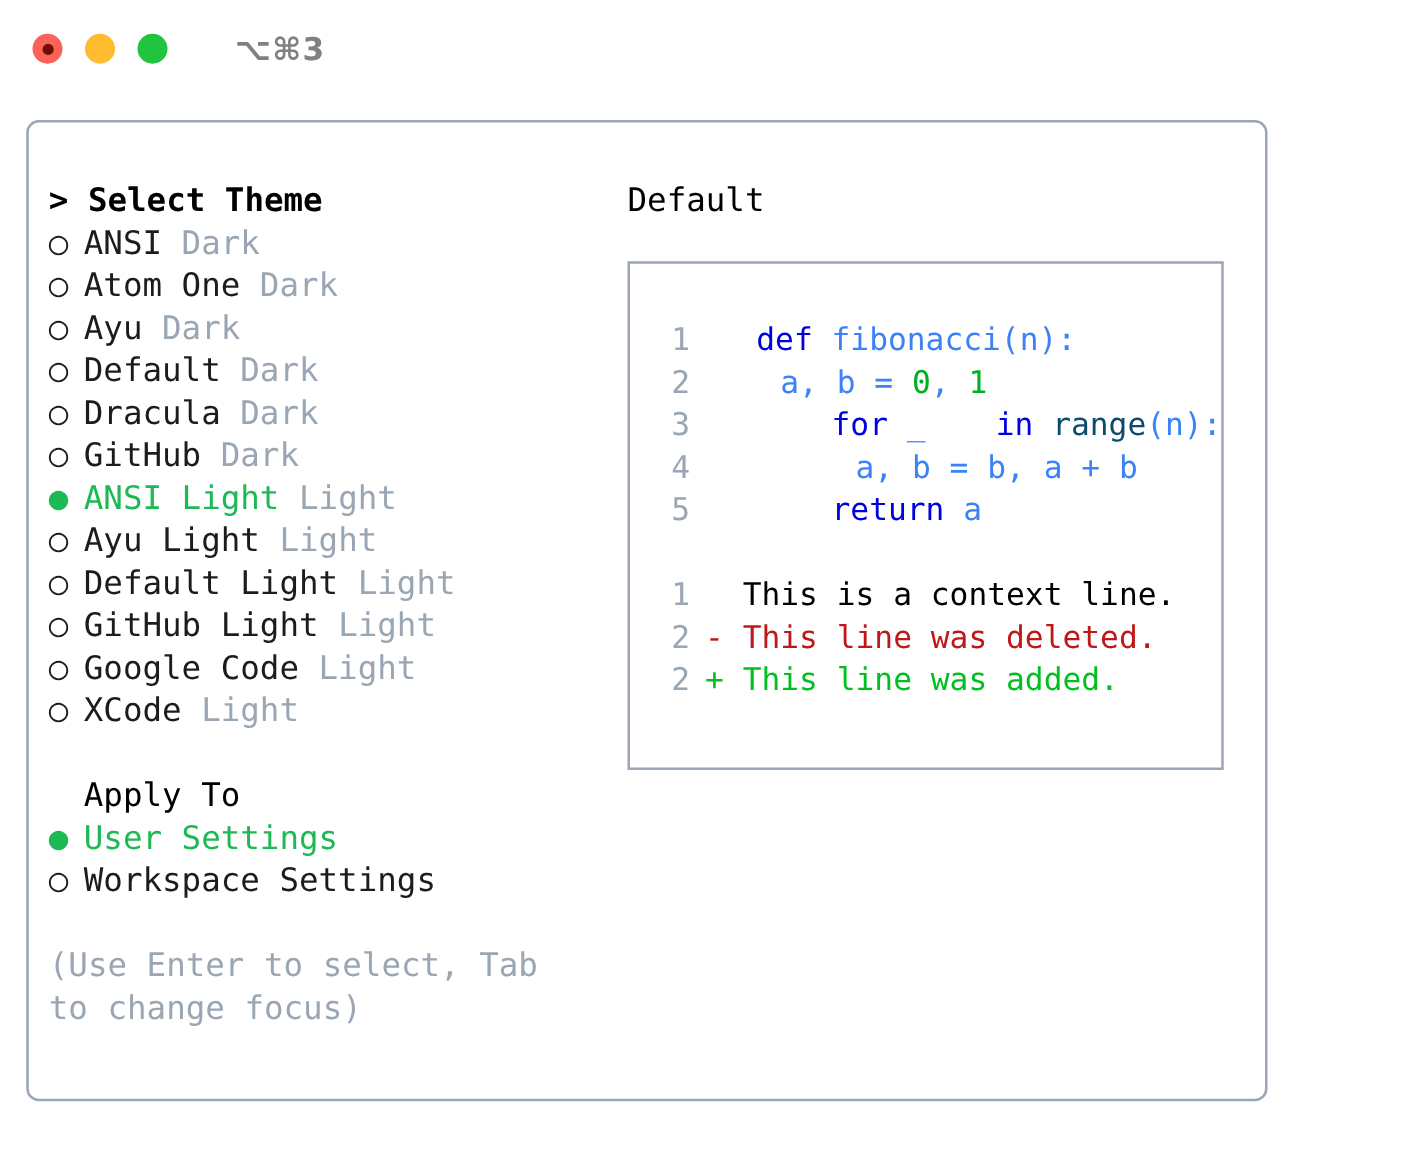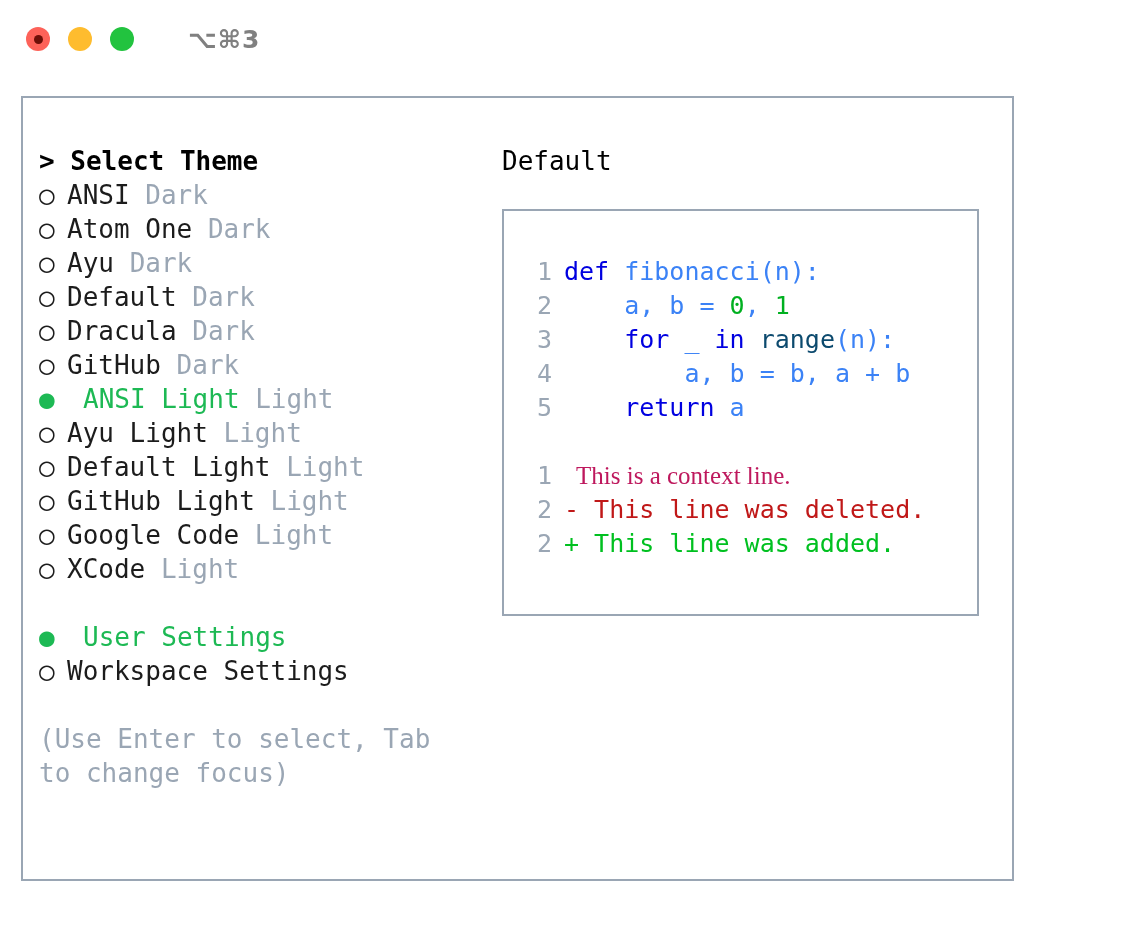--- a/index.html
+++ b/index.html
@@ -62,21 +62,21 @@
     letter-spacing: 1px;
     line-height: 1;
   }
 
   
   .panel {
     position: absolute;
     left: 21px; top: 96px;
     width: 993px; height: 785px;
     border: 2px solid #9aa6b4;
-    border-radius: 0;
+    border-radius: 10px;
     background: #ffffff;
   }
 
   .columns {
     position: absolute;
     left: 0; top: 0;
     width: 100%; height: 100%;
   }
 
   
@@ -103,21 +103,21 @@
     color: #1c1c1c;
   }
   .bullet {
     display: inline-block;
     width: 28px;
     flex: 0 0 28px;
     color: #1c1c1c;
     font-size: 26px;
   }
   .option-row.selected .bullet { color: #1db954; }
-  .option-row.selected .opt-name { color: #1db954; margin-left: 16px; }
+  .option-row.selected .opt-name { color: #1db954; }
   .opt-name { color: #1c1c1c; }
   .opt-variant { color: #9aa6b4; }
 
   .section-header {
     font-size: 26px;
     line-height: 34px;
     color: #000000;
     white-space: pre;
     padding-left: 28px;
   }
@@ -156,25 +156,25 @@
   .lineno {
     display: inline-block;
     width: 30px;
     flex: 0 0 30px;
     text-align: right;
     color: #9aa6b4;
     margin-right: 12px;
   }
   .blank-line { height: 34px; }
 
-  .tok-kw    { color: #0000e0; }
+  .tok-kw    { color: #0000e0; margin-left: 41px; }
   .tok-fn    { color: #0c4a6e; }
   .tok-num   { color: #00b020; }
   .tok-plain { color: #3b82f6; }
-  .tok-ctx   { color: #be185d; font-family: Liberation Serif, serif; }
+  .tok-ctx   { color: #000000; }
   .tok-del   { color: #c01818; }
   .tok-add   { color: #00c020; }
 </style>
 </head>
 <body>
 
 <div class="window">
 
   <div class="titlebar">
     <div class="lights">
@@ -198,20 +198,21 @@
             <div class="option-row"><span class="bullet">○</span><span class="opt-name">Dracula</span><span> </span><span class="opt-variant">Dark</span></div>
             <div class="option-row"><span class="bullet">○</span><span class="opt-name">GitHub</span><span> </span><span class="opt-variant">Dark</span></div>
             <div class="option-row selected"><span class="bullet">●</span><span class="opt-name">ANSI Light</span><span> </span><span class="opt-variant">Light</span></div>
             <div class="option-row"><span class="bullet">○</span><span class="opt-name">Ayu Light</span><span> </span><span class="opt-variant">Light</span></div>
             <div class="option-row"><span class="bullet">○</span><span class="opt-name">Default Light</span><span> </span><span class="opt-variant">Light</span></div>
             <div class="option-row"><span class="bullet">○</span><span class="opt-name">GitHub Light</span><span> </span><span class="opt-variant">Light</span></div>
             <div class="option-row"><span class="bullet">○</span><span class="opt-name">Google Code</span><span> </span><span class="opt-variant">Light</span></div>
             <div class="option-row"><span class="bullet">○</span><span class="opt-name">XCode</span><span> </span><span class="opt-variant">Light</span></div>
           </div>
         <div class="spacer-line"></div>
+        <div class="section-header">Apply To</div>
         <div id="apply-list">
             <div class="option-row selected"><span class="bullet">●</span><span class="opt-name">User Settings</span></div>
             <div class="option-row"><span class="bullet">○</span><span class="opt-name">Workspace Settings</span></div>
           </div>
         <div class="spacer-line"></div>
         <div class="hint">(Use Enter to select, Tab to change focus)</div>
       </div>
 
       <div class="right-col">
         <div class="col-header">Default</div>

